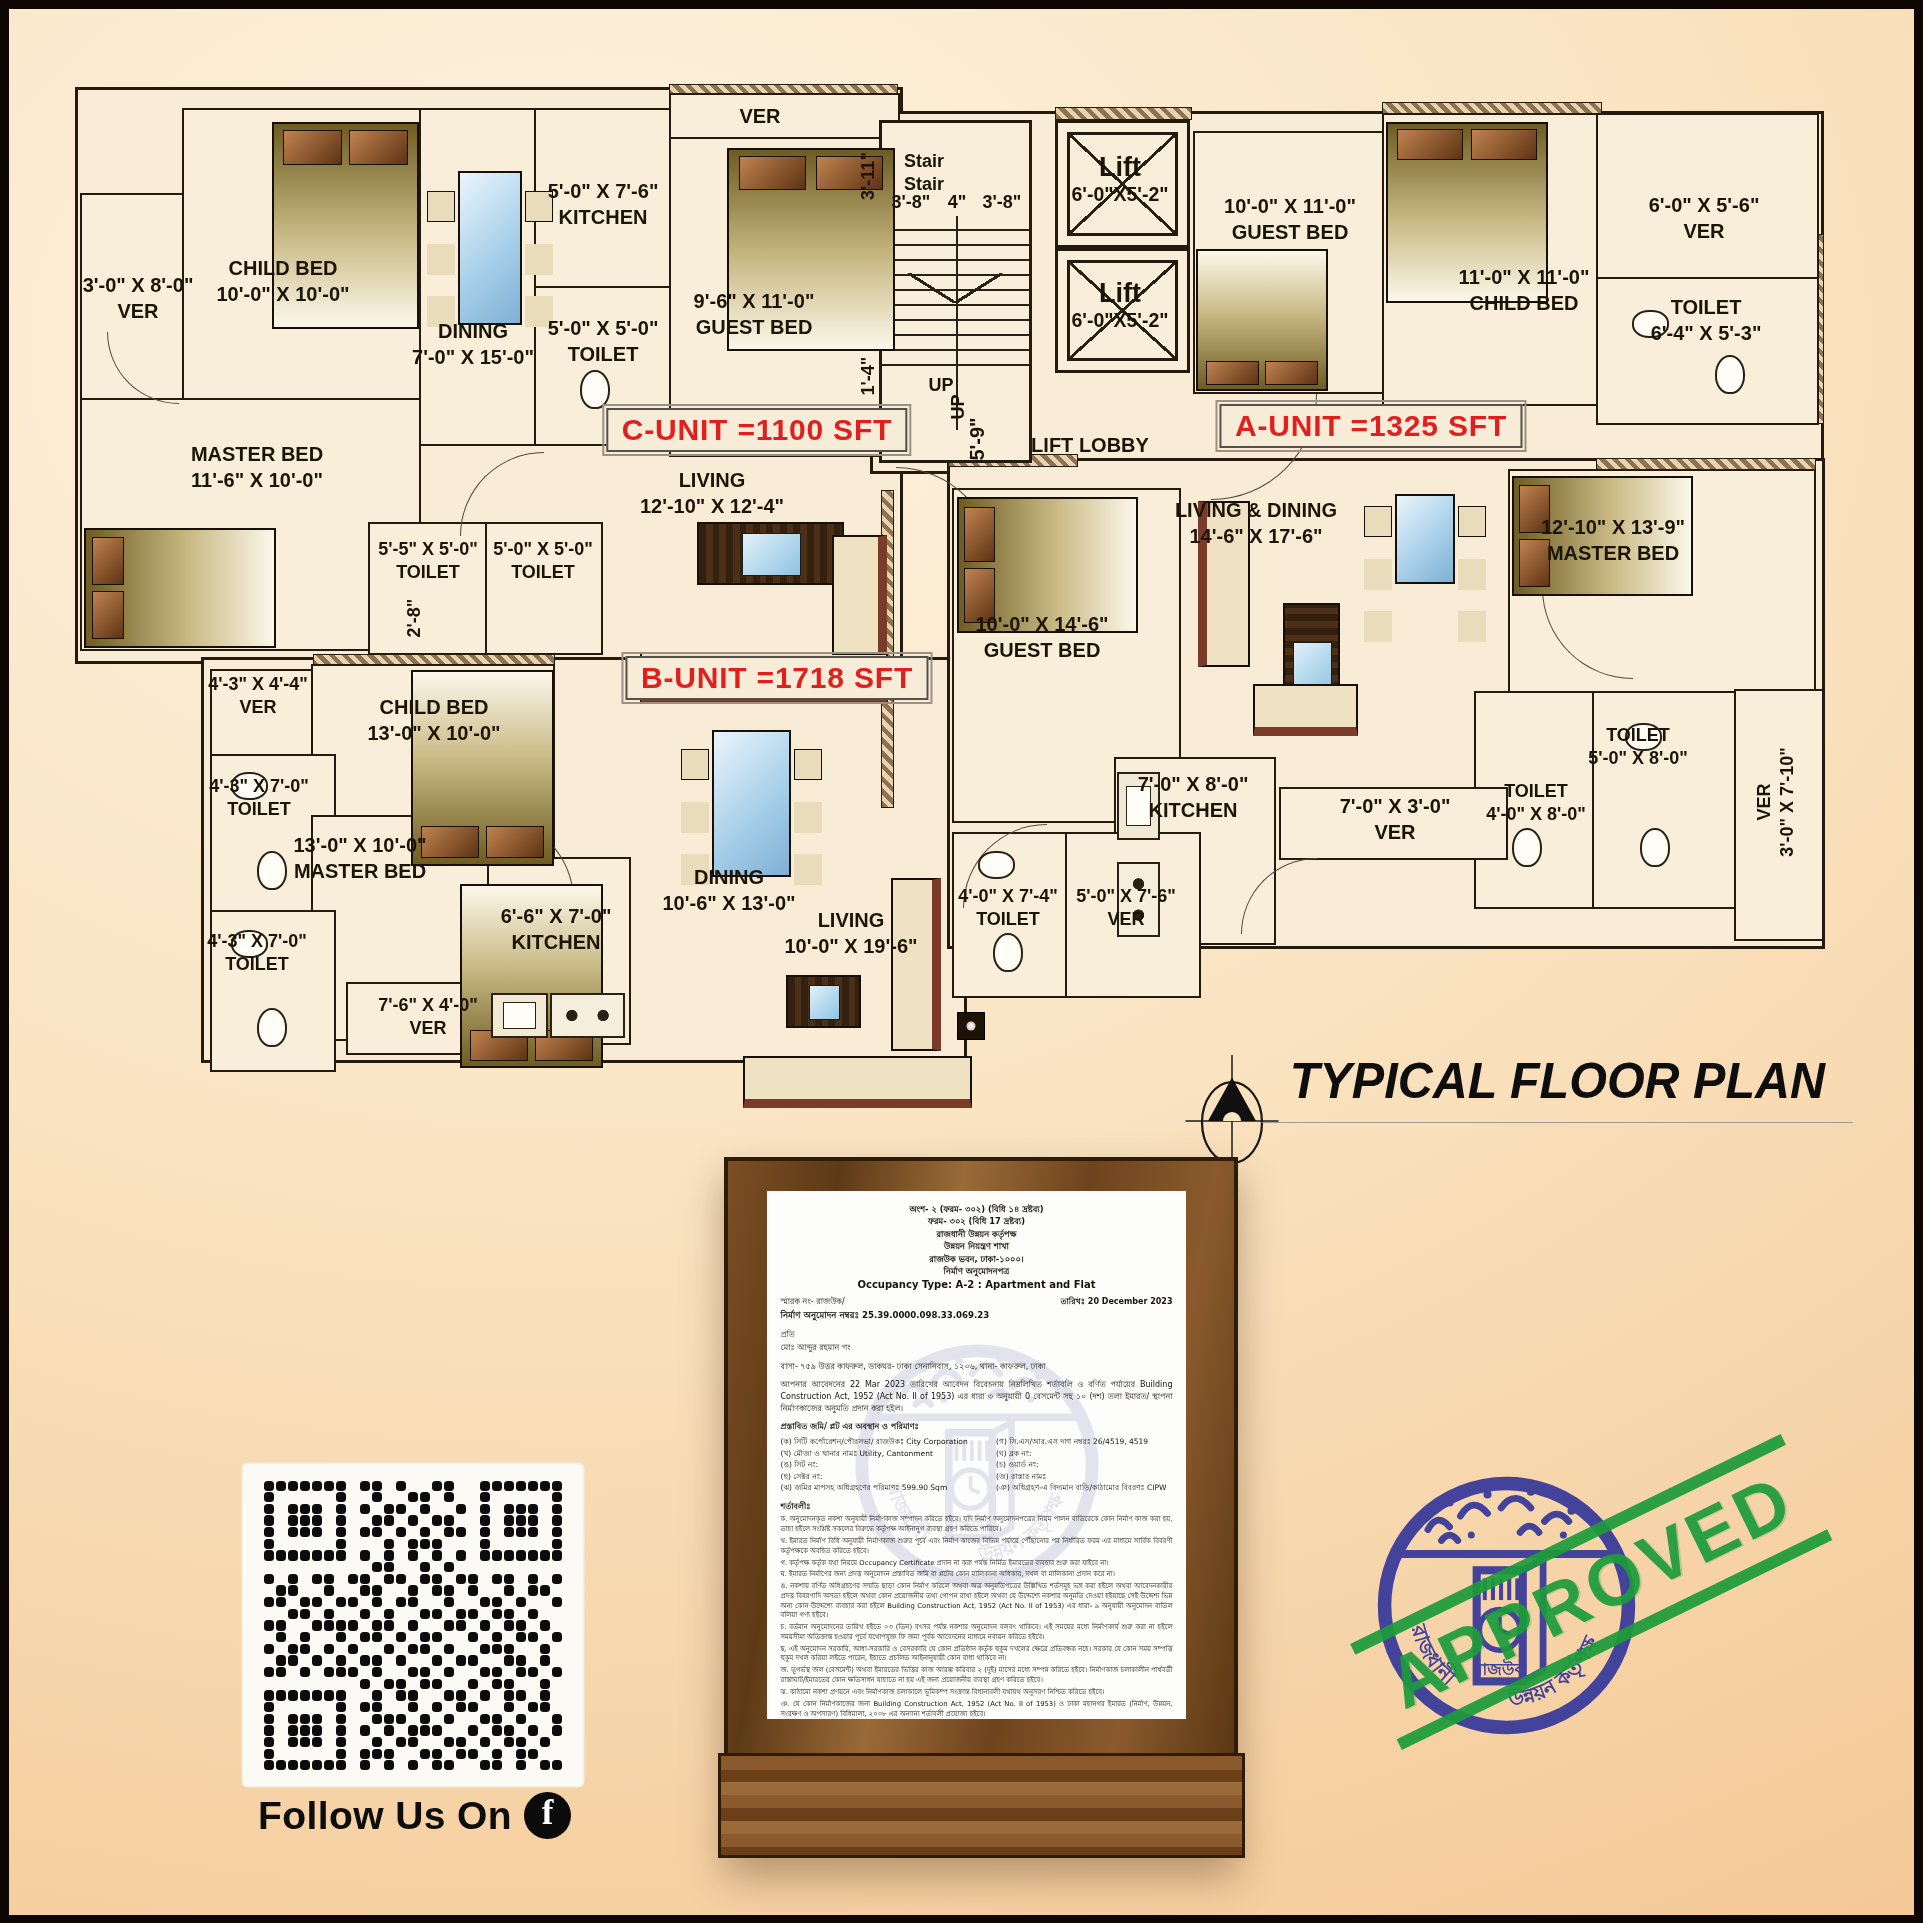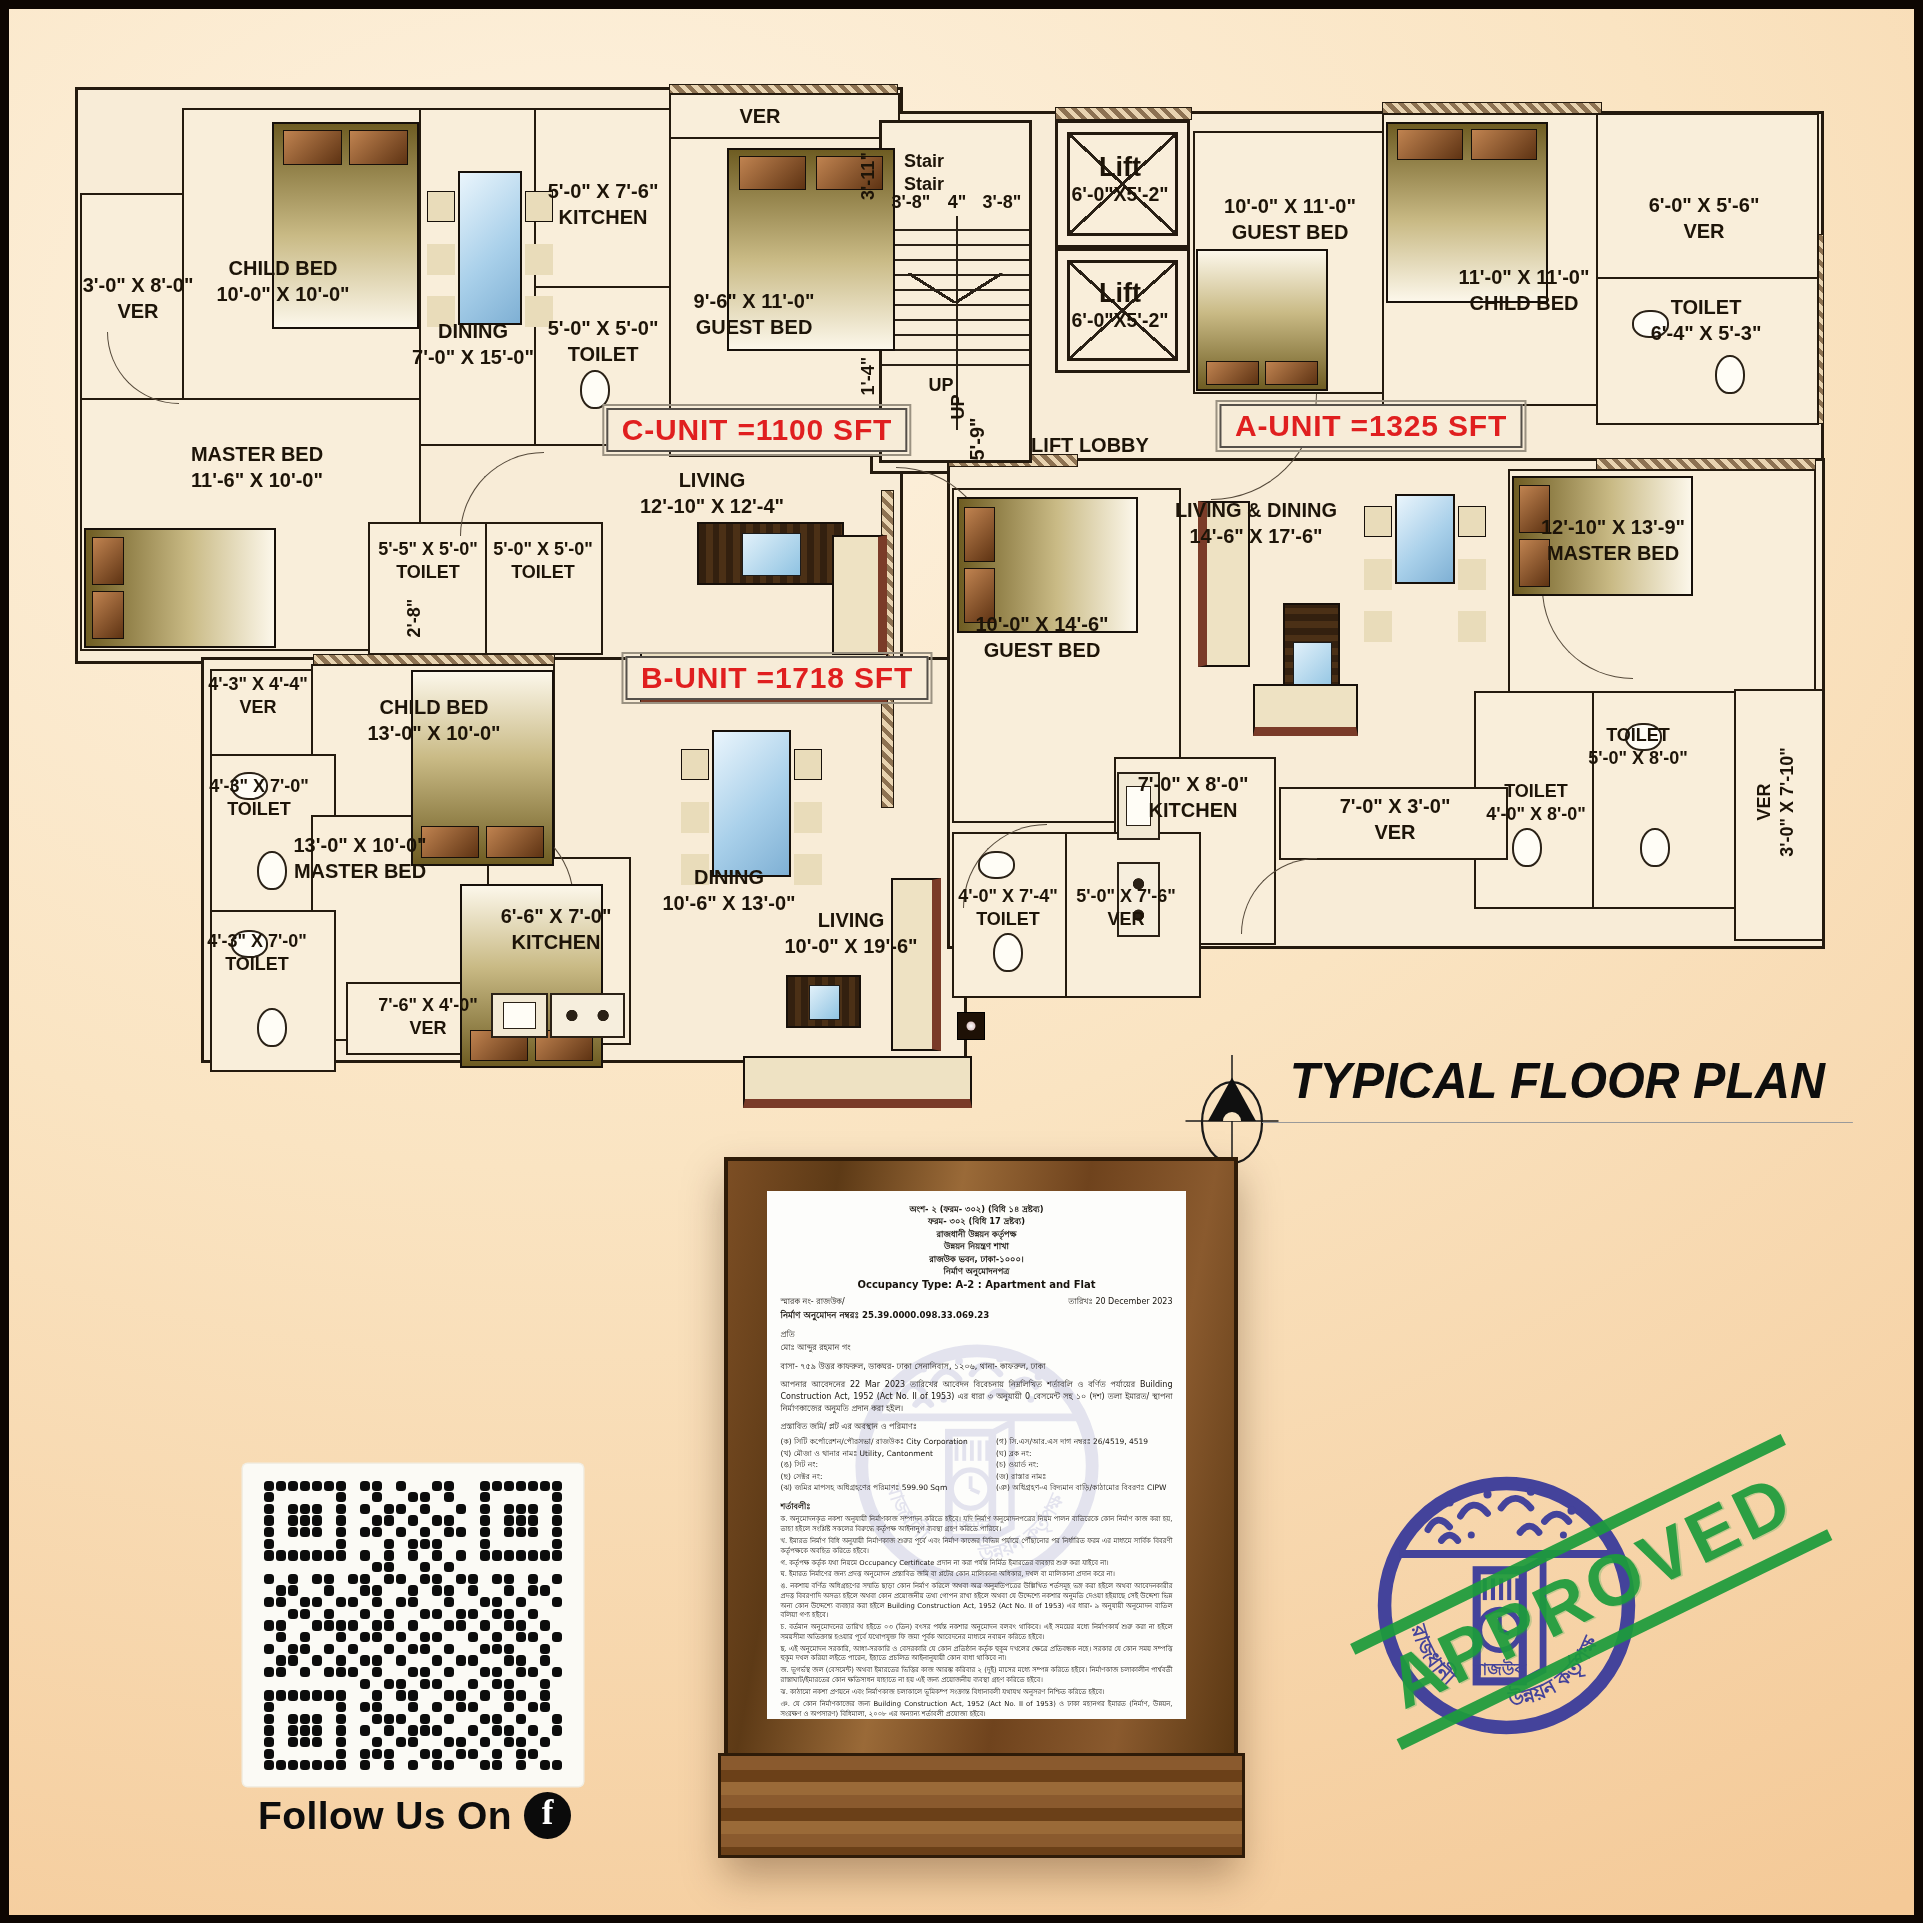--- a/index.html
+++ b/index.html
@@ -469,28 +469,28 @@
       </svg>
     <div class="ctr">অংশ- ২ (ফরম- ৩০২) (বিধি ১৪ দ্রষ্টব্য)</div>
     <div class="ctr">ফরম- ৩০২ (বিধি 17 দ্রষ্টব্য)</div>
     <div class="ctr">রাজধানী উন্নয়ন কর্তৃপক্ষ</div>
     <div class="ctr">উন্নয়ন নিয়ন্ত্রণ শাখা</div>
     <div class="ctr">রাজউক ভবন, ঢাকা-১০০০।</div>
     <div class="ctr">নির্মাণ অনুমোদনপত্র</div>
     <div class="occ">Occupancy Type: A-2 : Apartment and Flat</div>
     <div class="row2">
       <span>স্মারক নং- রাজউক/</span>
-      <span style="font-weight:400">তারিখঃ 20 December 2023</span>
+      <span style="font-weight:700">তারিখঃ 20 December 2023</span>
     </div>
     <div class="appno">নির্মাণ অনুমোদন নম্বরঃ 25.39.0000.098.33.069.23</div>
     <div class="plain">প্রতি</div>
     <div class="plain" style="margin-top:0.8px">মোঃ আব্দুর রহমান গং</div>
     <div class="plain" style="margin-top:6px">বাসা- ৭৫৯ উত্তর কাফরুল, ডাকঘর- ঢাকা সেনানিবাস, ১২০৬, থানা- কাফরুল, ঢাকা</div>
     <div class="body">আপনার আবেদনের 22 Mar 2023 তারিখের আবেদন বিবেচনায় নিম্নলিখিত শর্তাবলি ও বর্ণিত পর্যায়ের Building Construction Act, 1952 (Act No. II of 1953) এর ধারা ৩ অনুযায়ী 0 বেসমেন্ট সহ ১০ (দশ) তলা ইমারত/ স্থাপনা নির্মাণকাজের অনুমতি প্রদান করা হইল।</div>
-    <div class="plain" style="font-weight:400">প্রস্তাবিত জমি/ প্লট এর অবস্থান ও পরিমাণঃ</div>
+    <div class="plain" style="font-weight:700">প্রস্তাবিত জমি/ প্লট এর অবস্থান ও পরিমাণঃ</div>
     <div class="plotgrid">
       <span>(ক) সিটি কর্পোরেশন/পৌরসভা/ রাজউকঃ City Corporation</span>
         <span>(গ) সি.এস/আর.এস দাগ নম্বরঃ 26/4519, 4519</span>
       <span>(খ) মৌজা ও থানার নামঃ Utility, Cantonment</span>
         <span>(ঘ) ব্লক নং:</span>
       <span>(ঙ) সিট নং:</span>
         <span>(চ) ওয়ার্ড নং:</span>
       <span>(ছ) সেক্টর নং:</span>
         <span>(জ) রাস্তার নামঃ</span>
       <span>(ঝ) জমির মাপসহ অধিগ্রহণের পরিমাণঃ 599.90 Sqm</span>

